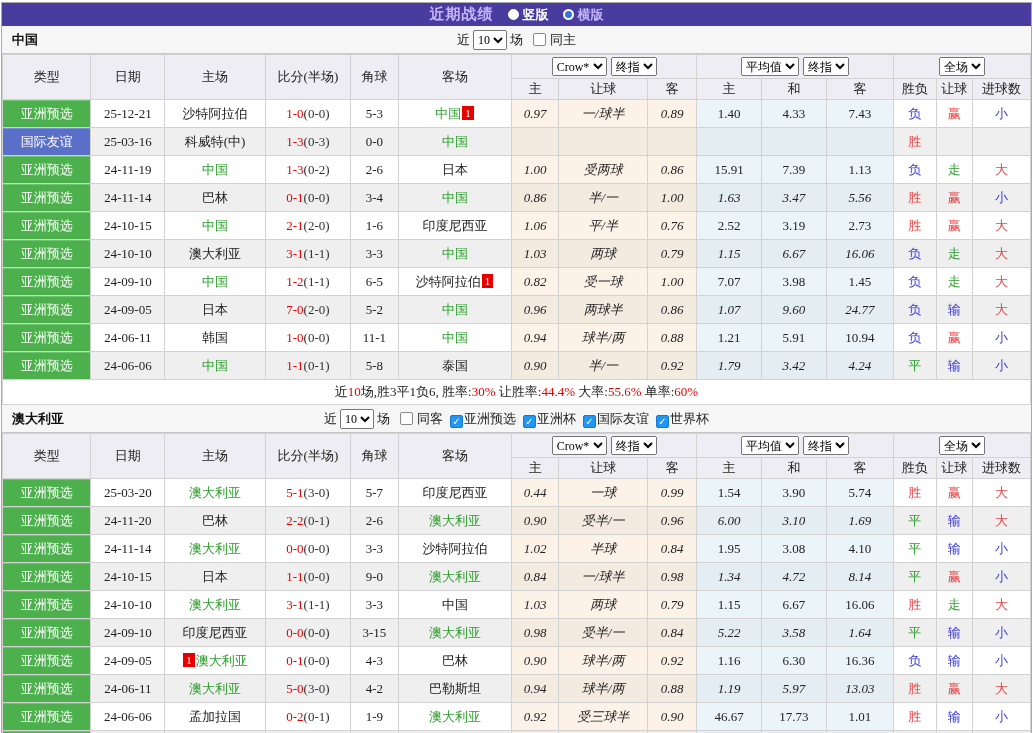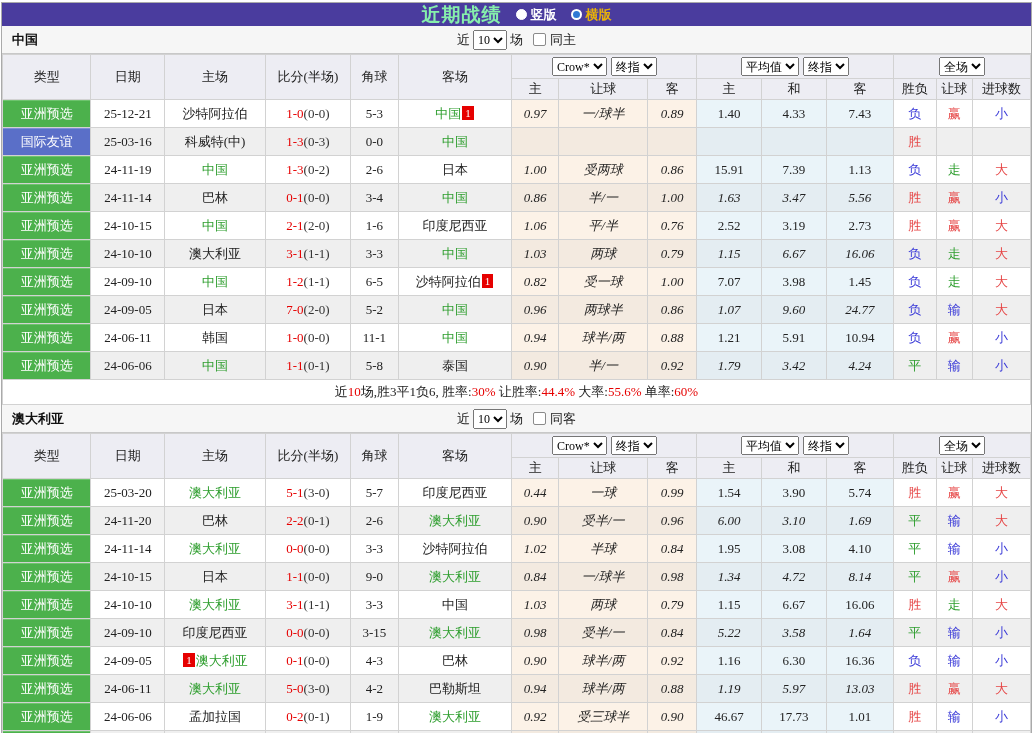--- a/index.html
+++ b/index.html
@@ -1,41 +1,41 @@
 <!DOCTYPE html>
 <html><head>
 <meta charset="utf-8">
 <style>
   html,body{margin:0;padding:0;background:#fff;}
   body{font-family:"Liberation Serif","DejaVu Serif",serif;}
   .page{width:1029px;margin:2px auto 0;border:1px solid #aaa;border-bottom:2px solid #777;}
 
   
   .titlebar{background:#4a3c9e;height:23px;display:flex;align-items:center;justify-content:center;gap:14px;}
-  .title-text{color:#86efac;font-size:19px;font-weight:bold;letter-spacing:1px;}
+  .title-text{color:#c4b5fd;font-size:15px;font-weight:bold;letter-spacing:1px;}
   .radio-opt{display:inline-flex;align-items:center;gap:4px;font-size:13px;font-weight:bold;cursor:pointer;}
   .radio{width:11px;height:11px;border-radius:50%;box-sizing:border-box;}
   .radio.sel{background:#fff;border:1px solid #fff;}
   .radio.unsel{border:2px solid #fff;background:#2f79d4;}
 
   
   .filter-row{position:relative;height:27px;background:#f6f6f6;border-bottom:1px solid #c8c8c8;display:flex;align-items:center;justify-content:center;font-size:13px;color:#222;}
   .section-name{position:absolute;left:10px;font-weight:bold;font-size:13px;color:#111;}
   .filter-row select{font-family:inherit;font-size:12px;height:20px;margin:0 3px;}
   .cb{display:inline-block;width:13px;height:13px;box-sizing:border-box;vertical-align:-2px;}
   .cb.checked{background:#2196f3;border:1px solid #1976d2;color:#fff;font-size:10px;line-height:11px;text-align:center;border-radius:2px;margin:0 1px 0 7px;}
   .cb.unchecked{background:#fff;border:1px solid #8a8a8a;margin:0 4px 0 10px;border-radius:2px;}
 
   
   table{border-collapse:collapse;table-layout:fixed;width:100%;font-size:13px;}
   td,th{border:1px solid #d2d2d2;text-align:center;padding:0;height:26px;overflow:hidden;white-space:nowrap;color:#222;}
   thead th{background:#ededf3;font-weight:normal;}
   thead tr.hdr-selects th{height:23px;}
   thead tr.hdr-sub th{height:20px;}
-  thead select{font-family:inherit;font-size:12px;height:19px;margin:0 2px;max-width:95%;text-align:right;}
+  thead select{font-family:inherit;font-size:12px;height:19px;margin:0 2px;max-width:95%;}
   tr.even td{background:#efefef;}
   td.col-crow{background:#fcf2e7;font-style:italic;} tr.even td.col-crow{background:#f3eae0;}
   td.col-avg{background:#eaf4f9;}  tr.even td.col-avg{background:#e4edf2;font-style:italic;}
   td.col-type{padding:0;}
   .type-badge{display:block;height:26px;line-height:26px;color:#fff;font-size:13px;}
   .bg-green{background:#4cb14c;border-top:1px solid #6ec46e;}
   .bg-blue{background:#5a6fc8;border-top:1px solid#7d8fd6;}
   .score-main{color:#e60000;} .score-half{color:#333;}
   .green-t{color:#2e9e2e;}
   .tbadge{display:inline-block;background:#e60000;color:#fff;font-size:11px;line-height:14px;padding:0 3px;margin:0 1px;vertical-align:1px;}
@@ -50,21 +50,21 @@
 <div class="page">
 
   <div class="titlebar">
     <span class="title-text">近期战绩</span>
     <span class="radio-opt">
       <span class="radio sel"></span>
       <span style="color:#ffffff">竖版</span>
     </span>
     <span class="radio-opt">
       <span class="radio unsel"></span>
-      <span style="color:#eab308">横版</span>
+      <span style="color:#c4b5fd">横版</span>
     </span>
   </div>
 
   <div class="filter-row">
     <span class="section-name">中国</span>
     <span>近</span>
     <select><option>10</option></select>
     <span>场</span>
     <span class="cb unchecked"></span>
     <span>同主</span>
@@ -317,20 +317,21 @@
     </tbody>
   </table>
 
   <div class="filter-row">
     <span class="section-name">澳大利亚</span>
     <span>近</span>
     <select><option>10</option></select>
     <span>场</span>
     <span class="cb unchecked"></span>
     <span>同客</span>
+    <span><span class="cb checked">✓</span><span>亚洲预选</span><span class="cb checked">✓</span><span>亚洲杯</span><span class="cb checked">✓</span><span>国际友谊</span><span class="cb checked">✓</span><span>世界杯</span></span>
   </div>
 
   <table>
     <colgroup>
       <col style="width:87px">
         <col style="width:73px">
         <col style="width:99px">
         <col style="width:84px">
         <col style="width:47px">
         <col style="width:112px">

